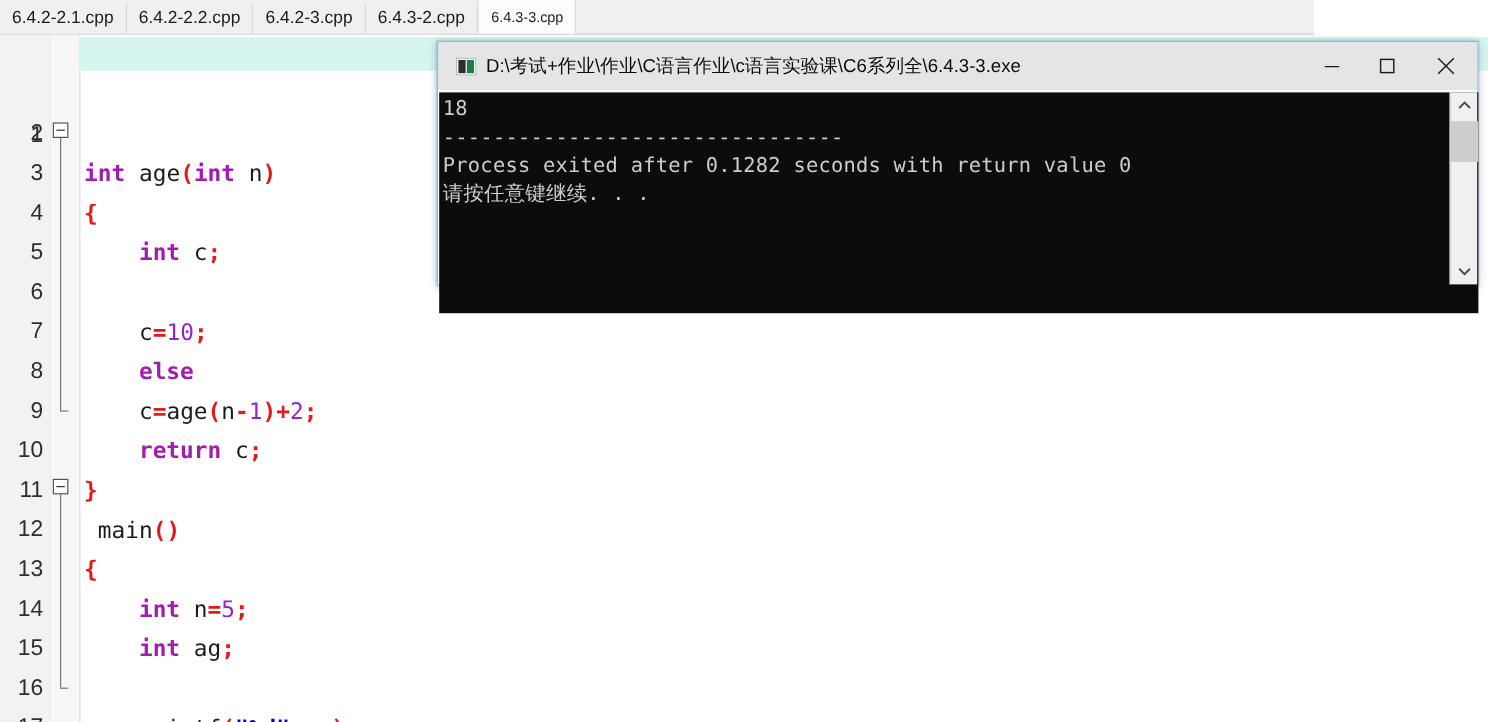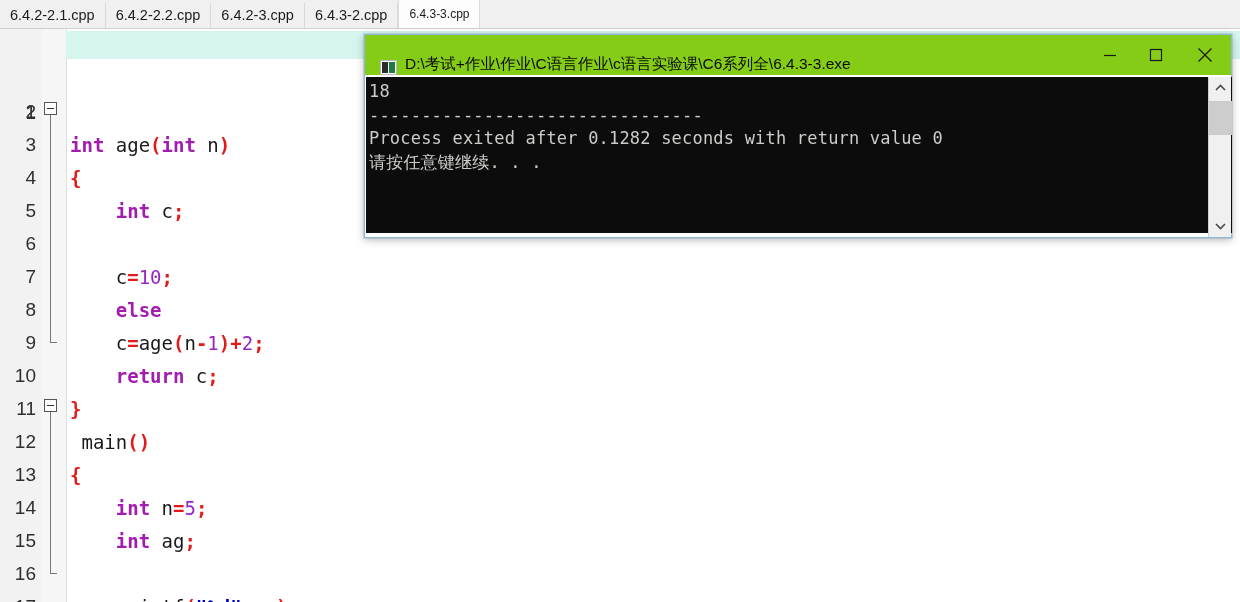--- a/index.html
+++ b/index.html
@@ -12,21 +12,21 @@
     height: 602px;
     overflow: hidden;
     font-family: "Liberation Sans", sans-serif;
     position: relative;
   }
 
   
   #tabbar {
     position: absolute;
     left: 0; top: 0;
-    width: 1240px;
+    width: 1095px;
     height: 29px;
     background: #f0f0f0;
     border-bottom: 1px solid #cfcfcf;
     display: flex;
     align-items: flex-end;
     box-sizing: border-box;
   }
   .tab {
     height: 25px;
     line-height: 25px;
@@ -156,23 +156,23 @@
     left: 364px; top: 34px;
     width: 868px;
     height: 204px;
     background: #ffffff;
     border: 1px solid #8fb8dd;
     box-shadow: 0 2px 8px rgba(0,0,0,0.28), 0 0 0 1px rgba(120,160,200,0.25);
     box-sizing: border-box;
   }
   #console-titlebar {
     height: 41px;
-    background: #84cc16;
+    background: #e5e5e5;
     display: flex;
-    align-items: flex-end;
+    align-items: center;
     box-sizing: border-box;
     border-bottom: 1px solid #ffffff;
   }
   #console-icon {
     width: 17px; height: 15px;
     margin-left: 15px;
     margin-right: 8px;
     background: #ffffff;
     border: 1px solid #b9b9b9;
     position: relative;
@@ -208,21 +208,21 @@
     align-items: center;
     justify-content: center;
     flex: 0 0 auto;
     position: relative;
   }
   .wbtn svg { display: block; }
   #console-body {
     position: absolute;
     left: 1px; top: 42px;
     width: 866px;
-    height: 156px;
+    height: 184px;
     background: #0c0c0c;
     overflow: hidden;
     box-sizing: border-box;
   }
   #console-text {
     position: absolute;
     left: 3px; top: 3px;
     font-family: "DejaVu Sans Mono", monospace;
     font-size: 17px;
     line-height: 23.5px;

